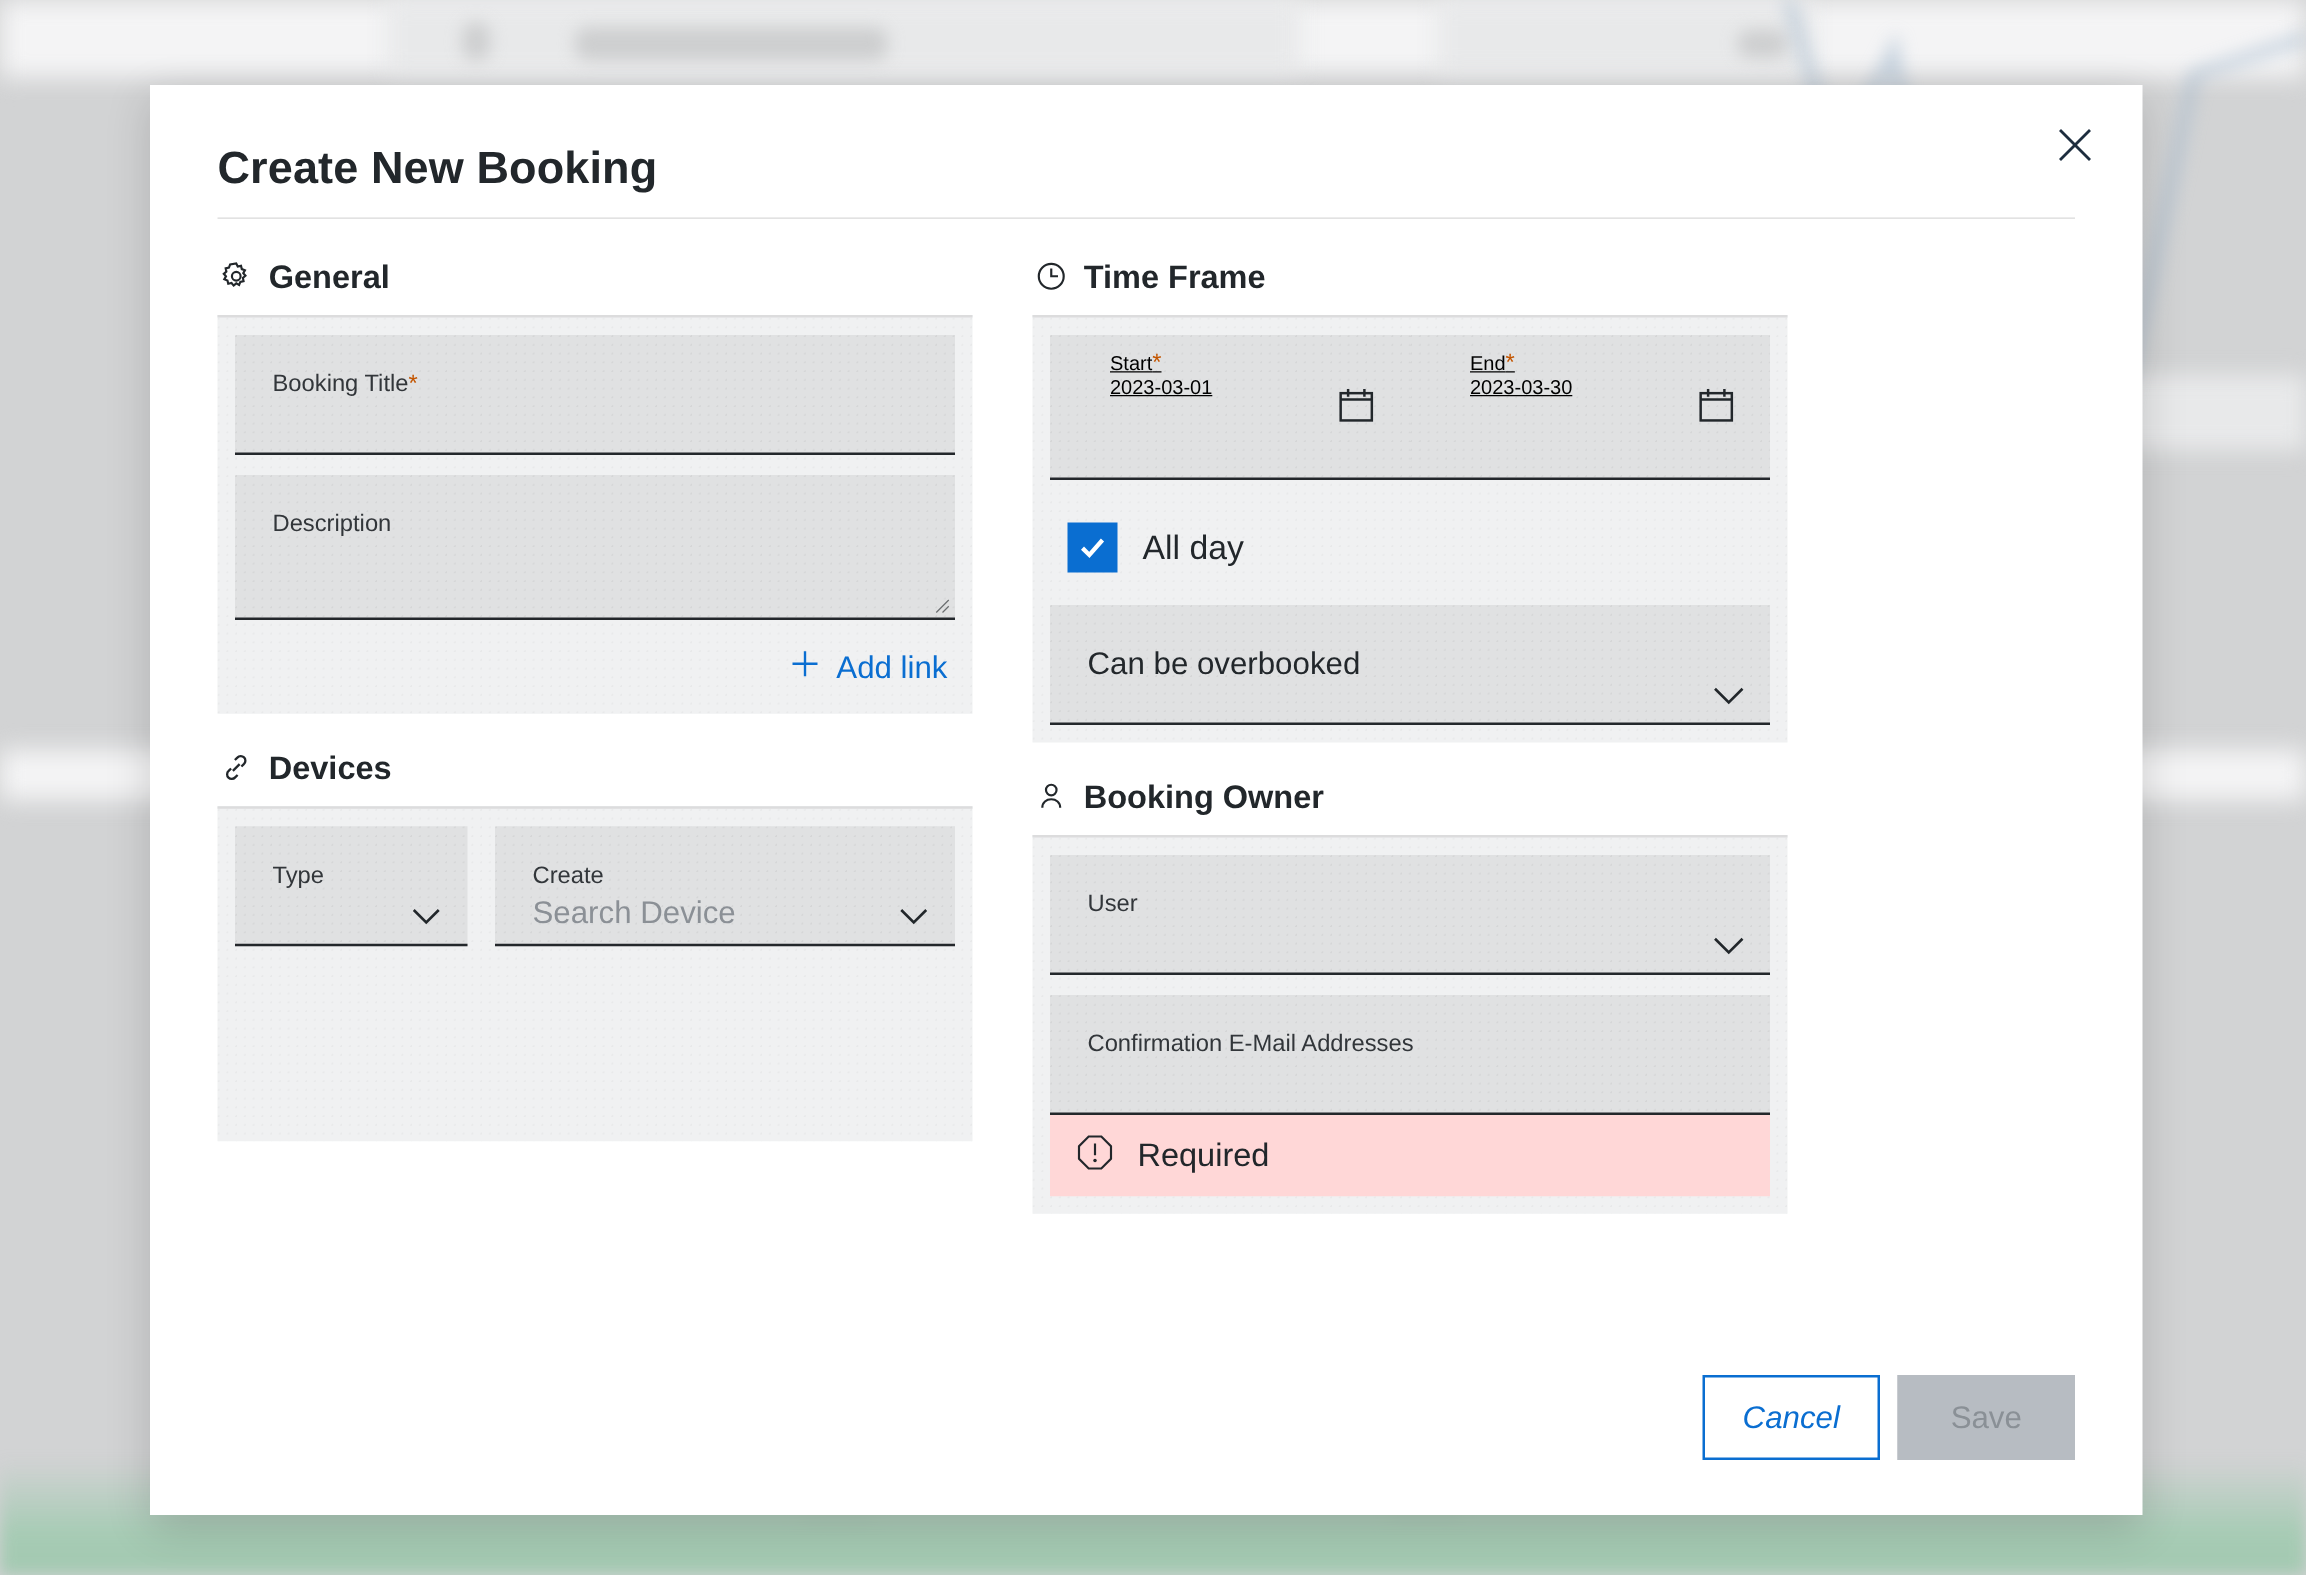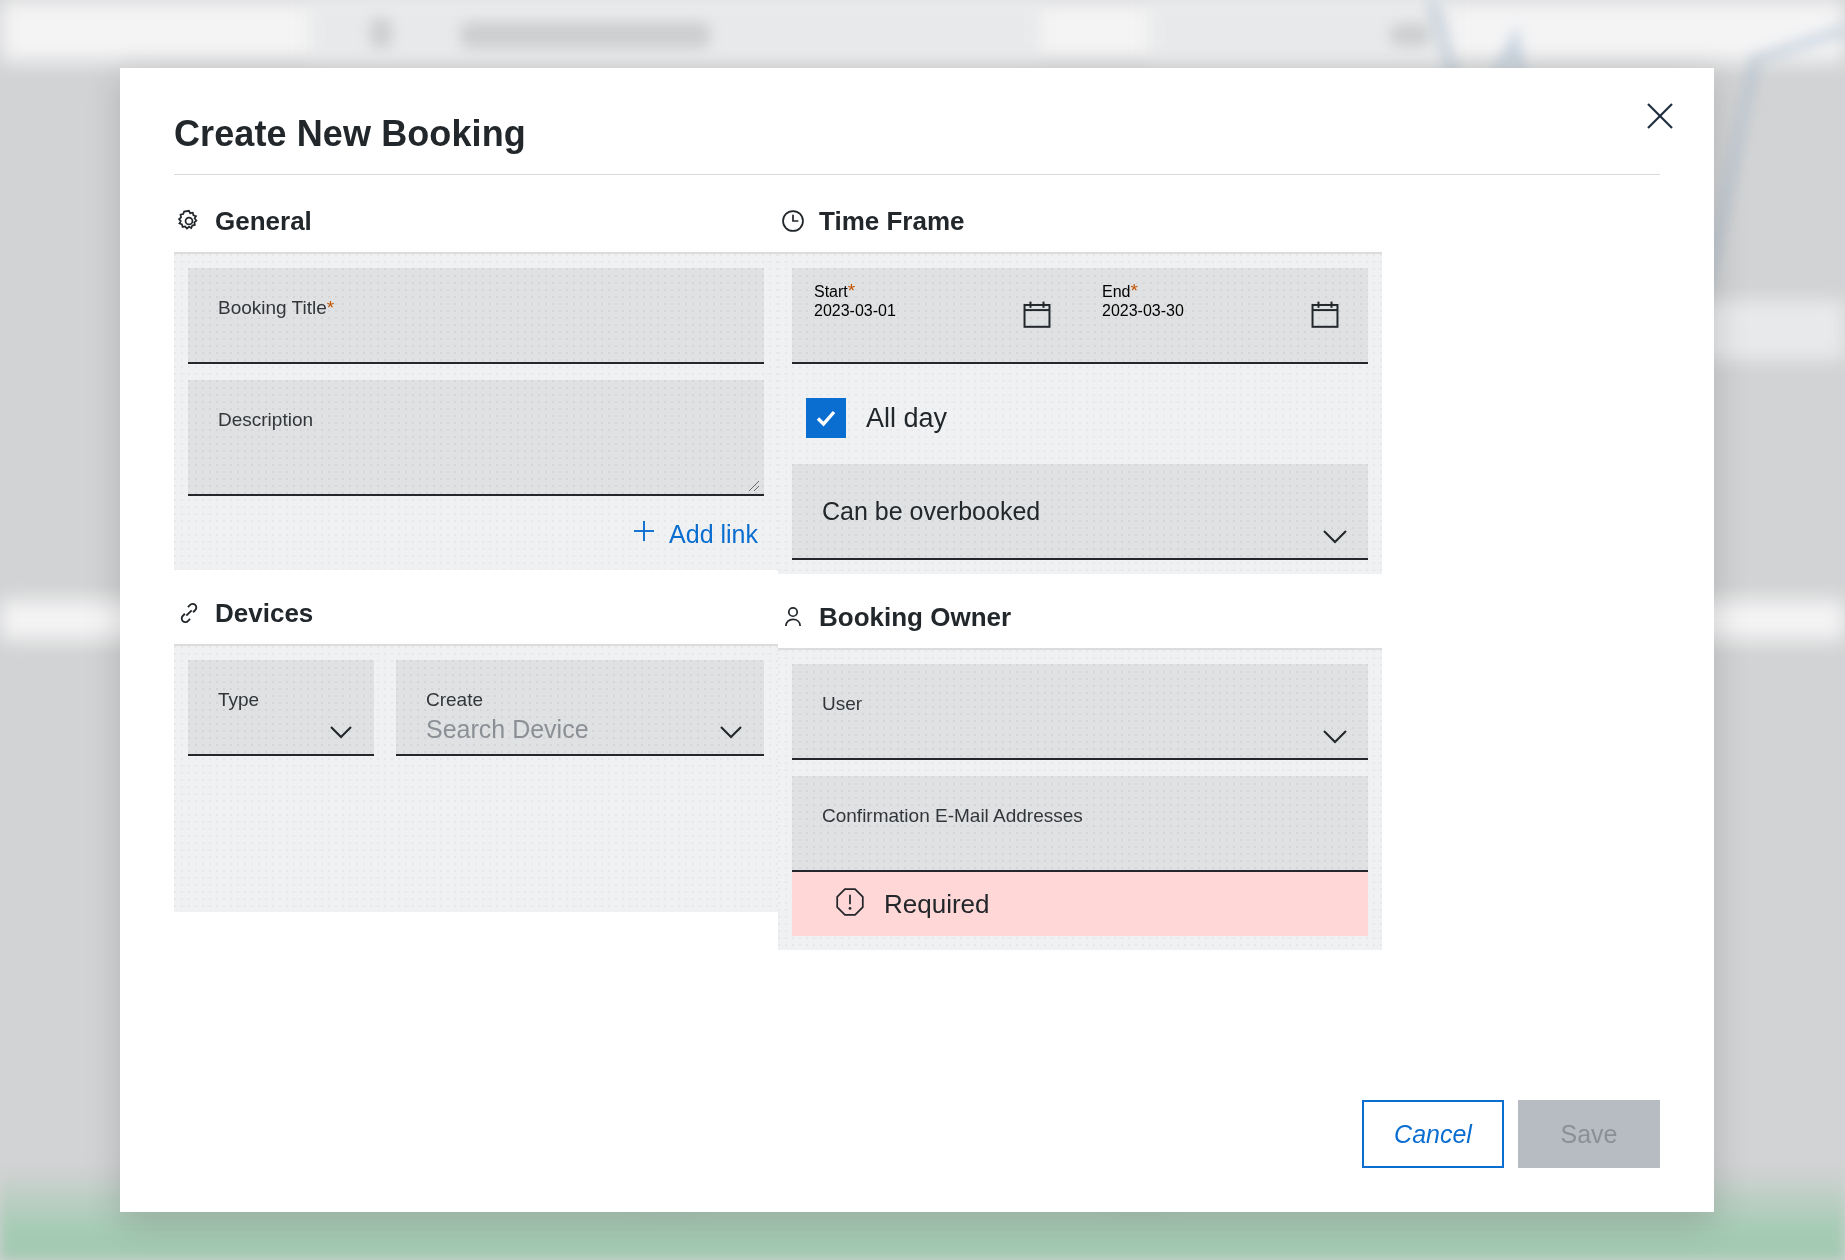--- a/index.html
+++ b/index.html
@@ -58,21 +58,21 @@
     font-size: 36px; font-weight: bold; color: #22272b;
     letter-spacing: .1px;
   }
   #title-divider {
     position: absolute; left: 54px; right: 54px; top: 106px;
     height: 1px; background: #d9d9d9;
   }
 
   #columns {
     position: absolute; left: 54px; right: 54px; top: 122px;
-    display: flex; 
+    display: flex; gap: 48px;
   }
   .column { width: 604px; display: flex; flex-direction: column; }
 
   
   .sec-head {
     display: flex; align-items: center; gap: 13px;
     height: 62px; padding-left: 2px;
   }
   .sec-head .sec-icon { display: flex; align-items: center; color: #22272b; }
   .sec-head .sec-label { font-size: 26px; font-weight: bold; color: #22272b; }
@@ -133,24 +133,25 @@
     display: flex; align-items: center; gap: 12px;
     color: #0a6ed1; font-size: 25px; cursor: pointer;
   }
 
   
   .date-row { display: flex; }
   .date-cell {
     position: relative; flex: 1;
     background: #e0e1e2;
     border-bottom: 2px solid #23272b;
-    padding: 12px 16px 10px 22px;
-    height: 96px;
+    padding: 12px 16px 10px 48px;
+    height: 116px;
     background-image: radial-gradient(circle at 1px 1px, rgba(0,0,0,.05) 0.7px, transparent 0.9px);
     background-size: 7px 7px;
+    text-decoration: underline;
   }
 
   
   .check-row {
     display: flex; align-items: center; gap: 20px;
     padding: 34px 0 26px 14px;
   }
   .checkbox {
     width: 40px; height: 40px; background: #0a6ed1;
     display: flex; align-items: center; justify-content: center;
@@ -160,21 +161,21 @@
 
   
   .dev-row { display: flex; gap: 22px; }
   .dev-type { width: 186px; position: relative; }
   .dev-device { flex: 1; position: relative; }
   .panel-devices { height: 268px; }
 
   
   .err-strip {
     display: flex; align-items: center; gap: 18px;
-    background: #ffd7d7; padding: 14px 20px 14px 42px;
+    background: #ffd7d7; padding: 14px 20px 14px 20px;
   }
   .err-text { font-size: 26px; color: #22272b; }
 
   
   #footer {
     position: absolute; right: 54px; bottom: 44px;
     display: flex; gap: 14px;
   }
   .btn {
     min-width: 142px; height: 68px;

